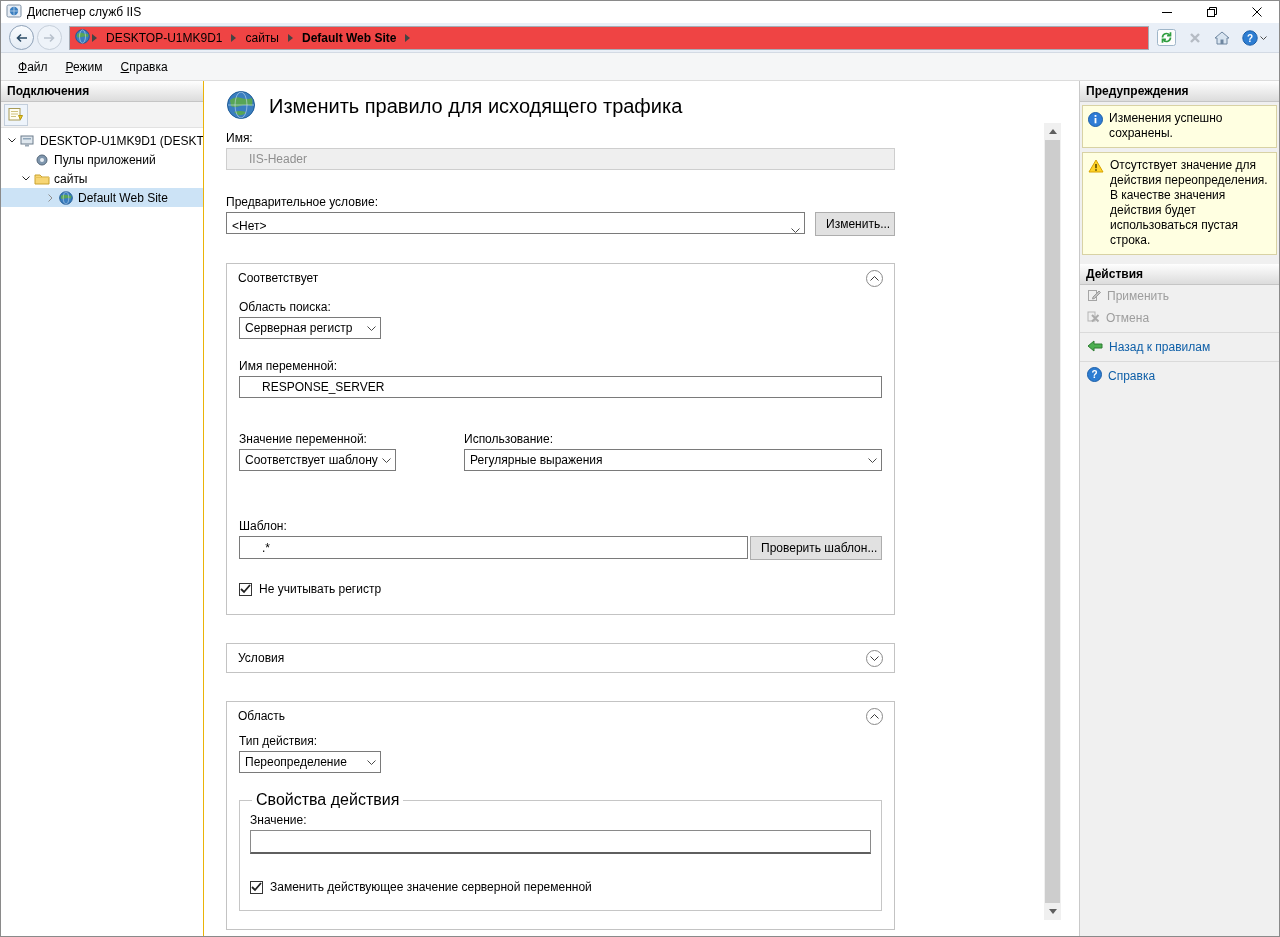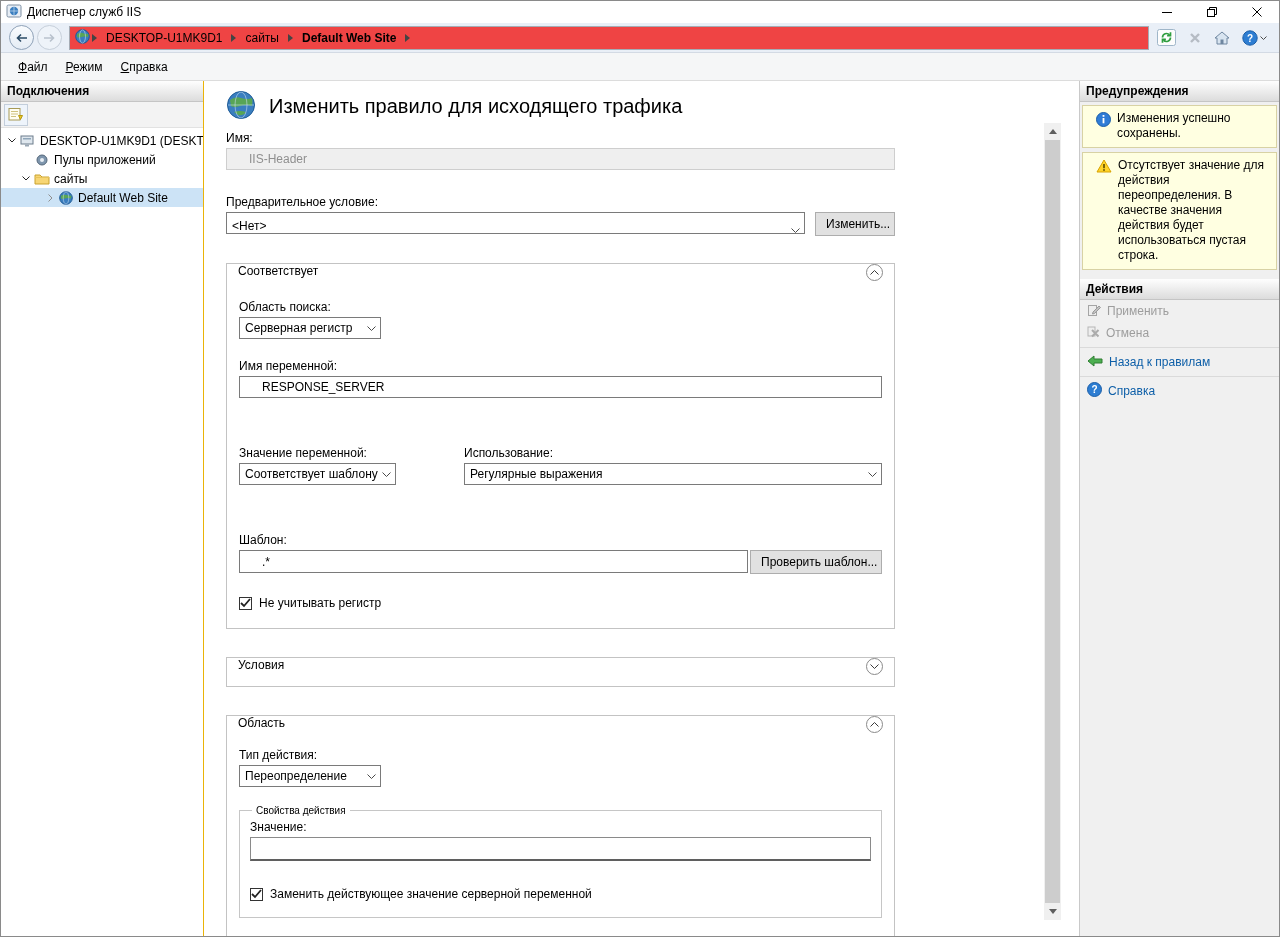--- a/index.html
+++ b/index.html
@@ -51,45 +51,45 @@
   .text-input.disabled { background:#efefef; border-color:#cecece; color:#8f8f8f; }
   .combo { height:22px; border:1px solid #7a7a7a; background:#fff; display:flex; align-items:center; justify-content:space-between; padding-left:5px; overflow:hidden; }
   .combo .cv { overflow:hidden; white-space:nowrap; }
   .combo-arrow { width:17px; flex:none; display:flex; justify-content:center; align-items:center; }
   .btn { height:24px; background:#e1e1e1; border:1px solid #adadad; font:12px "Liberation Sans",sans-serif; padding:0 10px; white-space:nowrap; }
   .mt8{margin-top:8px;} .mt25{margin-top:25px;} .mt27{margin-top:27px;} .mt28{margin-top:28px;}
   .row { display:flex; align-items:flex-start; }
   .precond-row .combo { flex:1;align-items:flex-end; }
   .precond-row .btn { margin-left:10px; width:80px; }
   .section { border:1px solid #c3c3c3; }
-  .section-header { height:28px; display:flex; justify-content:space-between; padding:0 11px;gap:40px; }
+  .section-header { height:28px; display:flex; align-items:center; justify-content:space-between; padding:0 11px;gap:40px; }
   .chev-btn { width:17px; height:17px; border-radius:50%; border:1px solid #8a8a8a; background:#fff; display:flex; align-items:center; justify-content:center; }
   .section-body { padding:0 12px 18px; }
   .w140 { width:142px; } .w155 { width:157px; }
-  .two-col { display:flex; margin-top:48px; }
+  .two-col { display:flex; margin-top:34px; }
   .two-col .col1 { width:225px; flex:none; }
   .two-col .col2 { flex:1; }
   .pattern-row { display:flex; margin-top:3px; }
   .pattern-row .text-input { flex:1; height:23px; }
   .pattern-row .btn { margin-left:2px; width:132px; }
   .check-row { display:flex; align-items:center; gap:7px; margin-top:22px; }
   .checkbox { width:13px; height:13px; flex:none; border:1px solid #333; background:#fff; display:flex; align-items:center; justify-content:center; }
   fieldset.groupbox { border:1px solid #c6c6c6; margin-top:18px; padding:2px 10px 16px; }
-  fieldset.groupbox legend { padding:0 4px; margin-left:2px; font-size:10px; }
+  fieldset.groupbox legend { padding:0 4px; margin-left:2px; font-size:16px; }
   .value-input { height:24px; border:1px solid #8a8a8a; border-bottom:2px solid #5f5f5f; }
 
   
   .scrollbar { position:absolute; right:18px; top:42px; bottom:16px; width:17px; background:#f0f0f0; }
   .scroll-btn { position:absolute; left:0; width:17px; height:17px; display:flex; align-items:center; justify-content:center; background:#f0f0f0; }
   .scroll-btn.up { top:0; } .scroll-btn.down { bottom:0; }
   .scroll-thumb { position:absolute; left:1px; right:1px; top:17px; bottom:17px; background:#cdcdcd; }
 
   
   .right-panel { position:absolute; top:80px; left:1078px; right:0; bottom:0; background:#f0f0f0; border-left:1px solid #c9c9c9; overflow:hidden; }
-  .alert-box { margin:3px 2px 4px; border:1px solid #d8d2a4; background:#ffffe1; padding:5px 4px 6px 13px; display:flex; gap:6px; align-items:flex-start; }
+  .alert-box { margin:3px 2px 4px; border:1px solid #d8d2a4; background:#ffffe1; padding:5px 4px 6px 5px; display:flex; gap:6px; align-items:flex-start; }
   .alert-box .alert-text { line-height:15px; }
   .alert-icon { flex:none; margin-top:1px; }
   .action-row { height:22px; display:flex; align-items:center; gap:6px; padding-left:7px; }
   .action-row.disabled { color:#9d9d9d; }
   .action-row.link { color:#0e5fa8; }
   .action-divider { height:1px; background:#dadada; margin:3px 0; }
   .actions-header-gap { height:5px; }
 </style>
 </head>
 <body>

